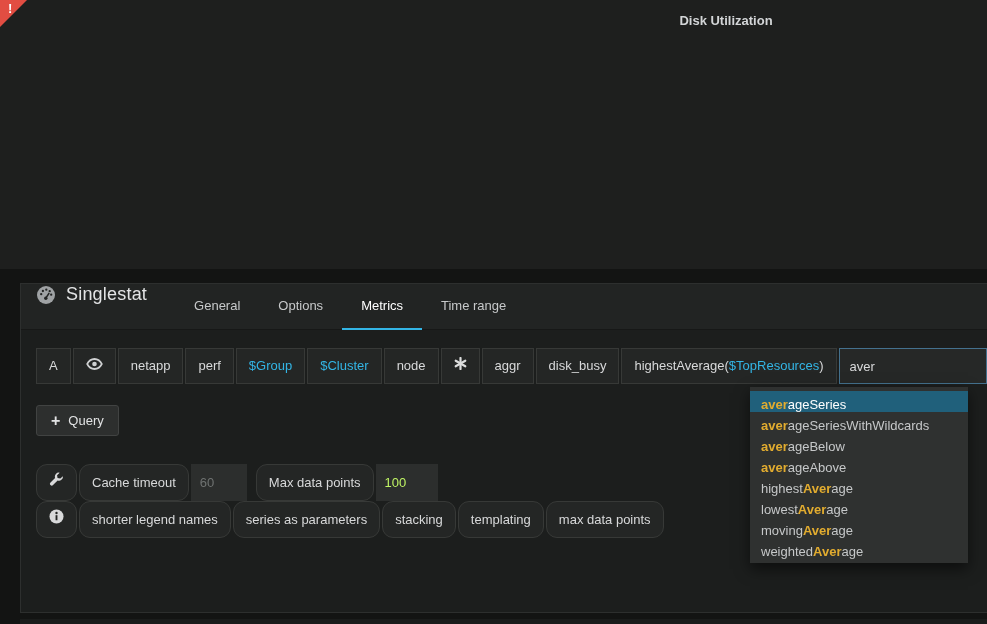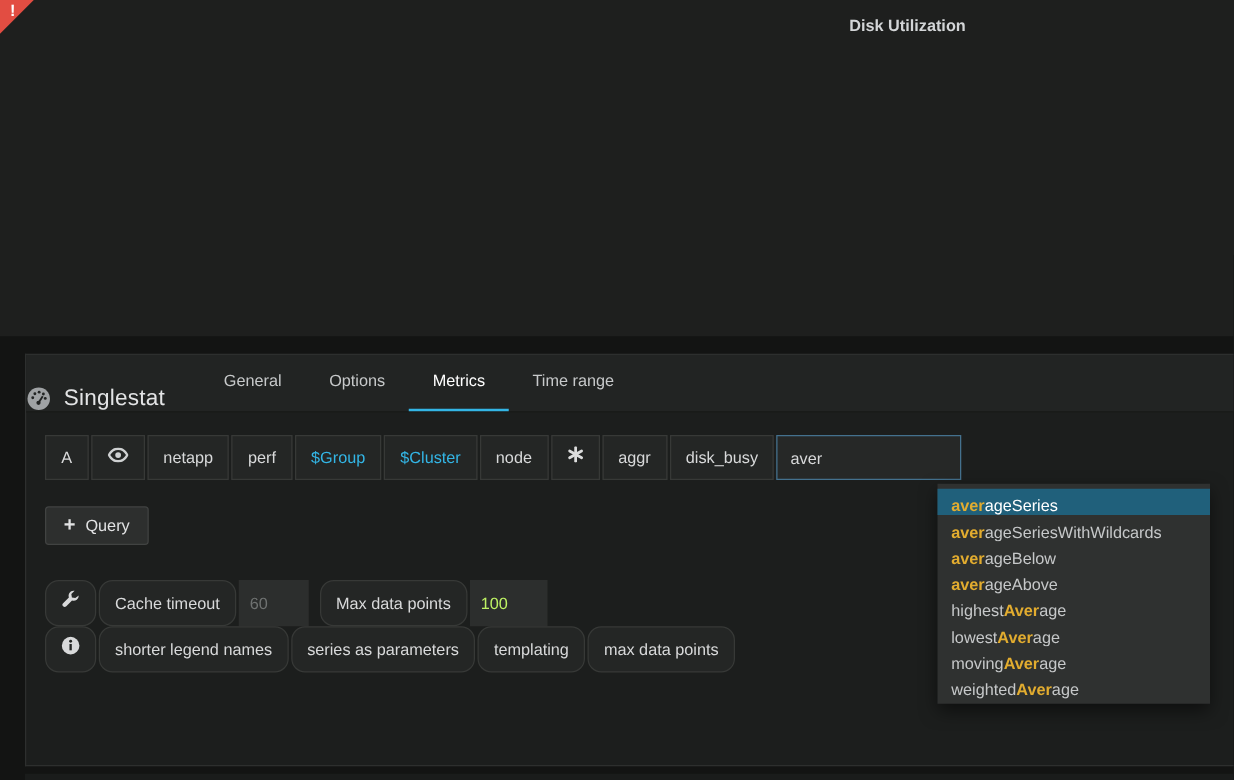--- a/index.html
+++ b/index.html
@@ -24,22 +24,22 @@
   .error-corner{position:absolute;top:0;left:0;width:0;height:0;
     border-top:27px solid var(--error);border-right:27px solid transparent;}
   .error-mark{position:absolute;top:1px;left:8px;color:#fff;font-weight:bold;font-size:13px;}
 
   
   .editor{
     position:absolute;left:20px;top:283px;width:967px;height:330px;
     background:#1c1e1d;border:1px solid #2d2f2e;border-right:none;
   }
   .tabbar{
-    display:flex;align-items:flex-end;height:46px;background:#222423;
-    border-bottom:1px solid #171817;
+    display:flex;align-items:flex-start;height:46px;background:#222423;
+    padding-left:15px;border-bottom:1px solid #171817;
   }
   .panel-type{display:flex;align-items:center;margin-right:28px;}
   .panel-type .icon{display:flex;align-items:center;margin-right:10px;}
   .panel-type-label{font-size:18px;color:#e3e4e5;letter-spacing:.2px;}
   .tab{line-height:44px;padding:0 19px;font-size:13px;color:#c7c9ca;cursor:pointer;white-space:nowrap;}
   .tab.active{color:#fff;border-bottom:2px solid var(--accent);}
 
   
   .query-row{position:absolute;left:15px;right:2px;top:64px;height:36px;display:flex;}
   .seg{
@@ -142,20 +142,21 @@
         <span class="icon"><svg width="13" height="13" viewBox="0 0 13 13">
             <g stroke="#dcdddd" stroke-width="2.2" stroke-linecap="round">
               <line x1="6.5" y1="1" x2="6.5" y2="12"></line>
               <line x1="1.7" y1="3.75" x2="11.3" y2="9.25"></line>
               <line x1="1.7" y1="9.25" x2="11.3" y2="3.75"></line>
             </g>
           </svg></span>
       </div>
       <div class="seg">aggr</div>
       <div class="seg">disk_busy</div>
+      <div class="seg"><span>highestAverage(</span><span class="variable">$TopResources</span><span>)</span></div>
       <input class="metric-input" value="aver" style="">
     </div>
 
   <button class="add-query">
     <span class="icon"><span class="plus-glyph">+</span></span>
       <span>Query</span>
   </button>
 
   <div class="opt-row" id="options-row">
     <div class="seg icon-box">
@@ -174,20 +175,21 @@
     <div class="seg icon-box">
       <span class="icon"><svg width="15" height="15" viewBox="0 0 16 16">
             <circle cx="8" cy="8" r="7.5" fill="#d8d9da"></circle>
             <rect x="7" y="6.6" width="2" height="5.4" fill="#222423"></rect>
             <circle cx="8" cy="4.3" r="1.25" fill="#222423"></circle>
           </svg></span>
     </div>
 
   <div class="seg">shorter legend names</div>
       <div class="seg">series as parameters</div>
+      <div class="seg">stacking</div>
       <div class="seg">templating</div>
       <div class="seg">max data points</div>
     </div>
 </div>
 
 <div class="autocomplete" id="autocomplete">
     <div class="ac-item active"><span></span><span class="m">aver</span><span>ageSeries</span></div>
     <div class="ac-item"><span></span><span class="m">aver</span><span>ageSeriesWithWildcards</span></div>
     <div class="ac-item"><span></span><span class="m">aver</span><span>ageBelow</span></div>
     <div class="ac-item"><span></span><span class="m">aver</span><span>ageAbove</span></div>

